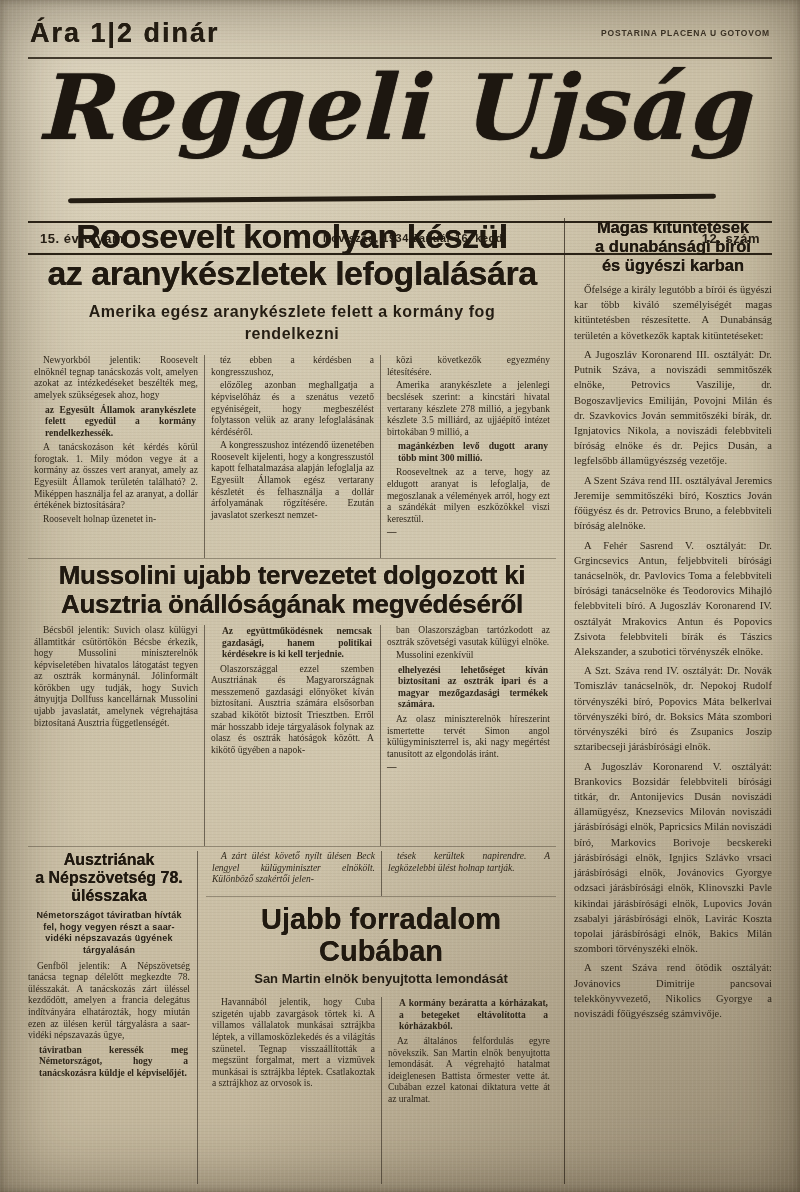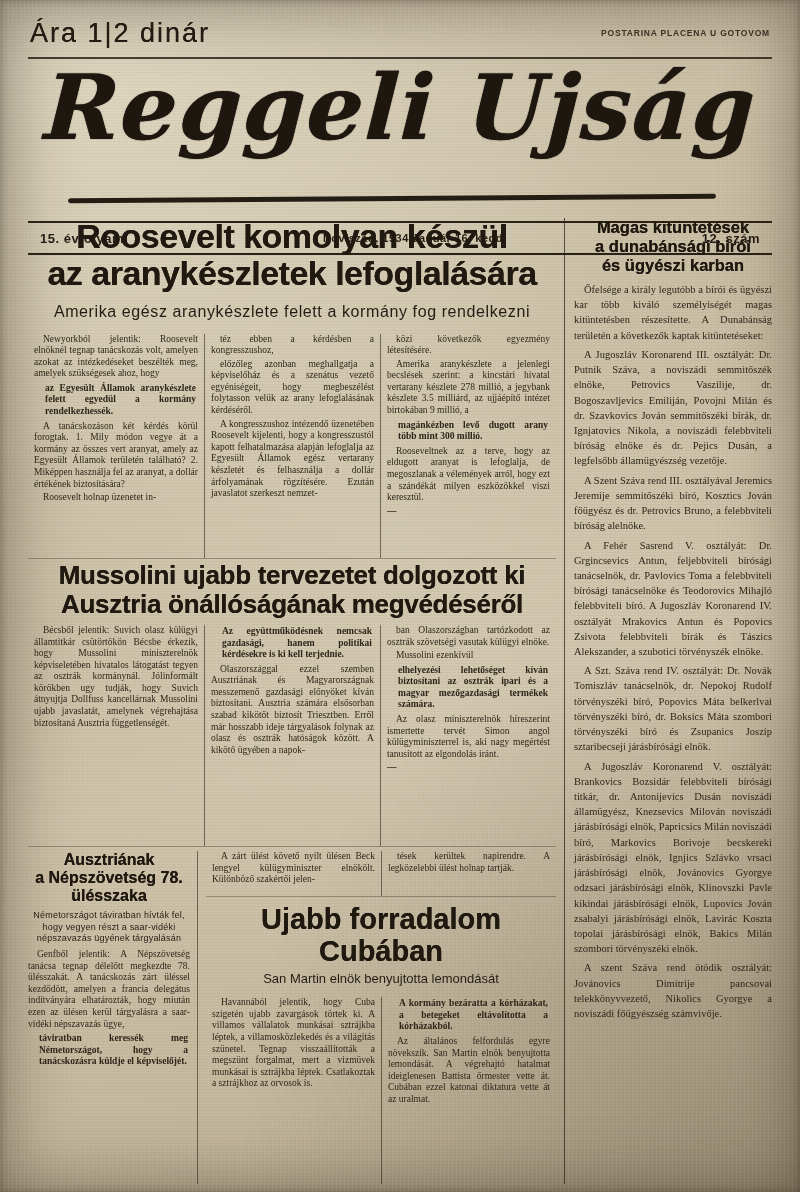--- a/index.html
+++ b/index.html
@@ -16,21 +16,21 @@
   }
   .page::before {
     content:""; position:absolute; inset:0; pointer-events:none;
     background-image:
       repeating-linear-gradient(0deg, rgba(60,45,25,.045) 0 1px, transparent 1px 3px),
       repeating-linear-gradient(90deg, rgba(255,255,255,.05) 0 1px, transparent 1px 4px);
   }
   
   .topbar { position:absolute; top:18px; left:30px; right:30px;
     display:flex; justify-content:space-between; align-items:flex-start; }
-  .price { font-family:"Liberation Sans", sans-serif; font-weight:400; font-size:27px;
+  .price { font-family:"Liberation Sans", sans-serif; font-weight:700; font-size:27px;
     letter-spacing:2px; color:#231c12; text-shadow:0 0 .6px #231c12; }
   .postage { font-family:"Liberation Sans", sans-serif; font-weight:700; font-size:8.5px;
     letter-spacing:.8px; margin-top:10px; color:#3a3124; }
   .rule-top { position:absolute; top:57px; left:28px; right:28px; height:2px; background:#2a2216; opacity:.85; }
   
   .masthead { position:absolute; top:46px; left:0; right:0; height:128px; text-align:center; }
   .masthead-text { font-family:"DejaVu Serif", serif; font-style:italic; font-weight:700;
     font-size:90px; line-height:122px; letter-spacing:1px; color:#1d1710; white-space:nowrap;
     text-shadow:0 0 1px #1d1710; display:inline-block; transform:skewX(-3deg); }
   .masthead-underline { position:absolute; left:68px; right:84px; top:150px; height:5px;
@@ -45,42 +45,42 @@
   
   .content { position:absolute; top:218px; left:28px; right:28px; bottom:8px; display:flex; }
   .left-region { width:536px; padding-right:8px; display:flex; flex-direction:column; }
   .right-col { flex:1; border-left:1.5px solid rgba(45,36,26,.75); padding-left:9px; overflow:hidden; }
   
   .hl { font-family:"Liberation Sans", sans-serif; font-weight:700; color:#201910;
     text-align:center; text-shadow:0 0 .6px #201910; }
   .r-hl .hl-line { font-size:34px; line-height:37px; letter-spacing:-.5px; }
   .m-hl .hl-line { font-size:26px; line-height:29px; letter-spacing:-.3px; }
   .c-hl .hl-line { font-size:29px; line-height:32px; }
-  .subhead { font-family:"Liberation Sans", sans-serif; font-weight:400; text-align:center; color:#241d13; }
+  .subhead { font-family:"Liberation Sans", sans-serif; font-weight:700; text-align:center; color:#241d13; }
   .r-sub { font-size:16px; line-height:1.35; letter-spacing:.6px; margin:9px 24px 5px; }
   .m-sub { font-size:13px; line-height:1.3; letter-spacing:.3px; margin:7px 40px 3px; }
   .c-sub { font-size:13px; line-height:1.25; margin:4px 10px 4px; }
   .l-sub { font-size:9px; line-height:1.3; margin:5px 2px 4px; letter-spacing:.2px; }
   
   .cols { display:flex; margin-top:6px; flex:1; overflow:hidden; }
   .col { width:33.333%; padding:0 6px; overflow:hidden; }
   .col + .col { border-left:1px solid rgba(45,36,26,.6);font-family:Liberation Serif, serif; }
   .body-text p { font-size:9.5px; line-height:1.22; text-align:justify; text-indent:9px;
     margin:0 0 2px; color:#2e261a; }
   .body-text .emph { font-weight:700; text-indent:0; padding:1px 2px 1px 11px; }
   .end-dash { text-align:center; text-indent:0 !important; font-weight:700; }
   
   .sec-roosevelt { height:340px; overflow:hidden; display:flex; flex-direction:column; }
   .sec-mussolini { height:288px; overflow:hidden; display:flex; flex-direction:column;
     border-top:1px solid rgba(45,36,26,.35); padding-top:2px; }
   .bottom-band { flex:1; display:flex; overflow:hidden; border-top:1px solid rgba(45,36,26,.35); padding-top:4px; }
   .league { width:170px; padding-right:7px; border-right:1px solid rgba(45,36,26,.6); overflow:hidden; }
   .l-hl .hl-line { font-size:16px; line-height:18px; }
   .middle { flex:1; padding-left:8px; display:flex; flex-direction:column; overflow:hidden; }
-  .continuation { display:flex; height:46px; overflow:hidden; border-bottom:1px solid rgba(45,36,26,.35); }
+  .continuation { display:flex; height:46px; overflow:hidden; border-bottom:1px solid rgba(45,36,26,.35);font-style:italic; }
   .cont-col { width:50%; padding:0 6px; overflow:hidden; }
   .cont-col + .cont-col { border-left:1px solid rgba(45,36,26,.6); }
   .cuba { flex:1; display:flex; flex-direction:column; overflow:hidden; padding-top:6px; }
   
   .h-hl .hl-line { font-size:16.5px; line-height:19px; }
   .honors-body p { font-size:10.5px; line-height:1.45; text-align:justify; text-indent:10px;
     margin:0 0 4px; color:#2e261a; }
   .honors-body { margin-top:7px; }
 </style>
 </head>

